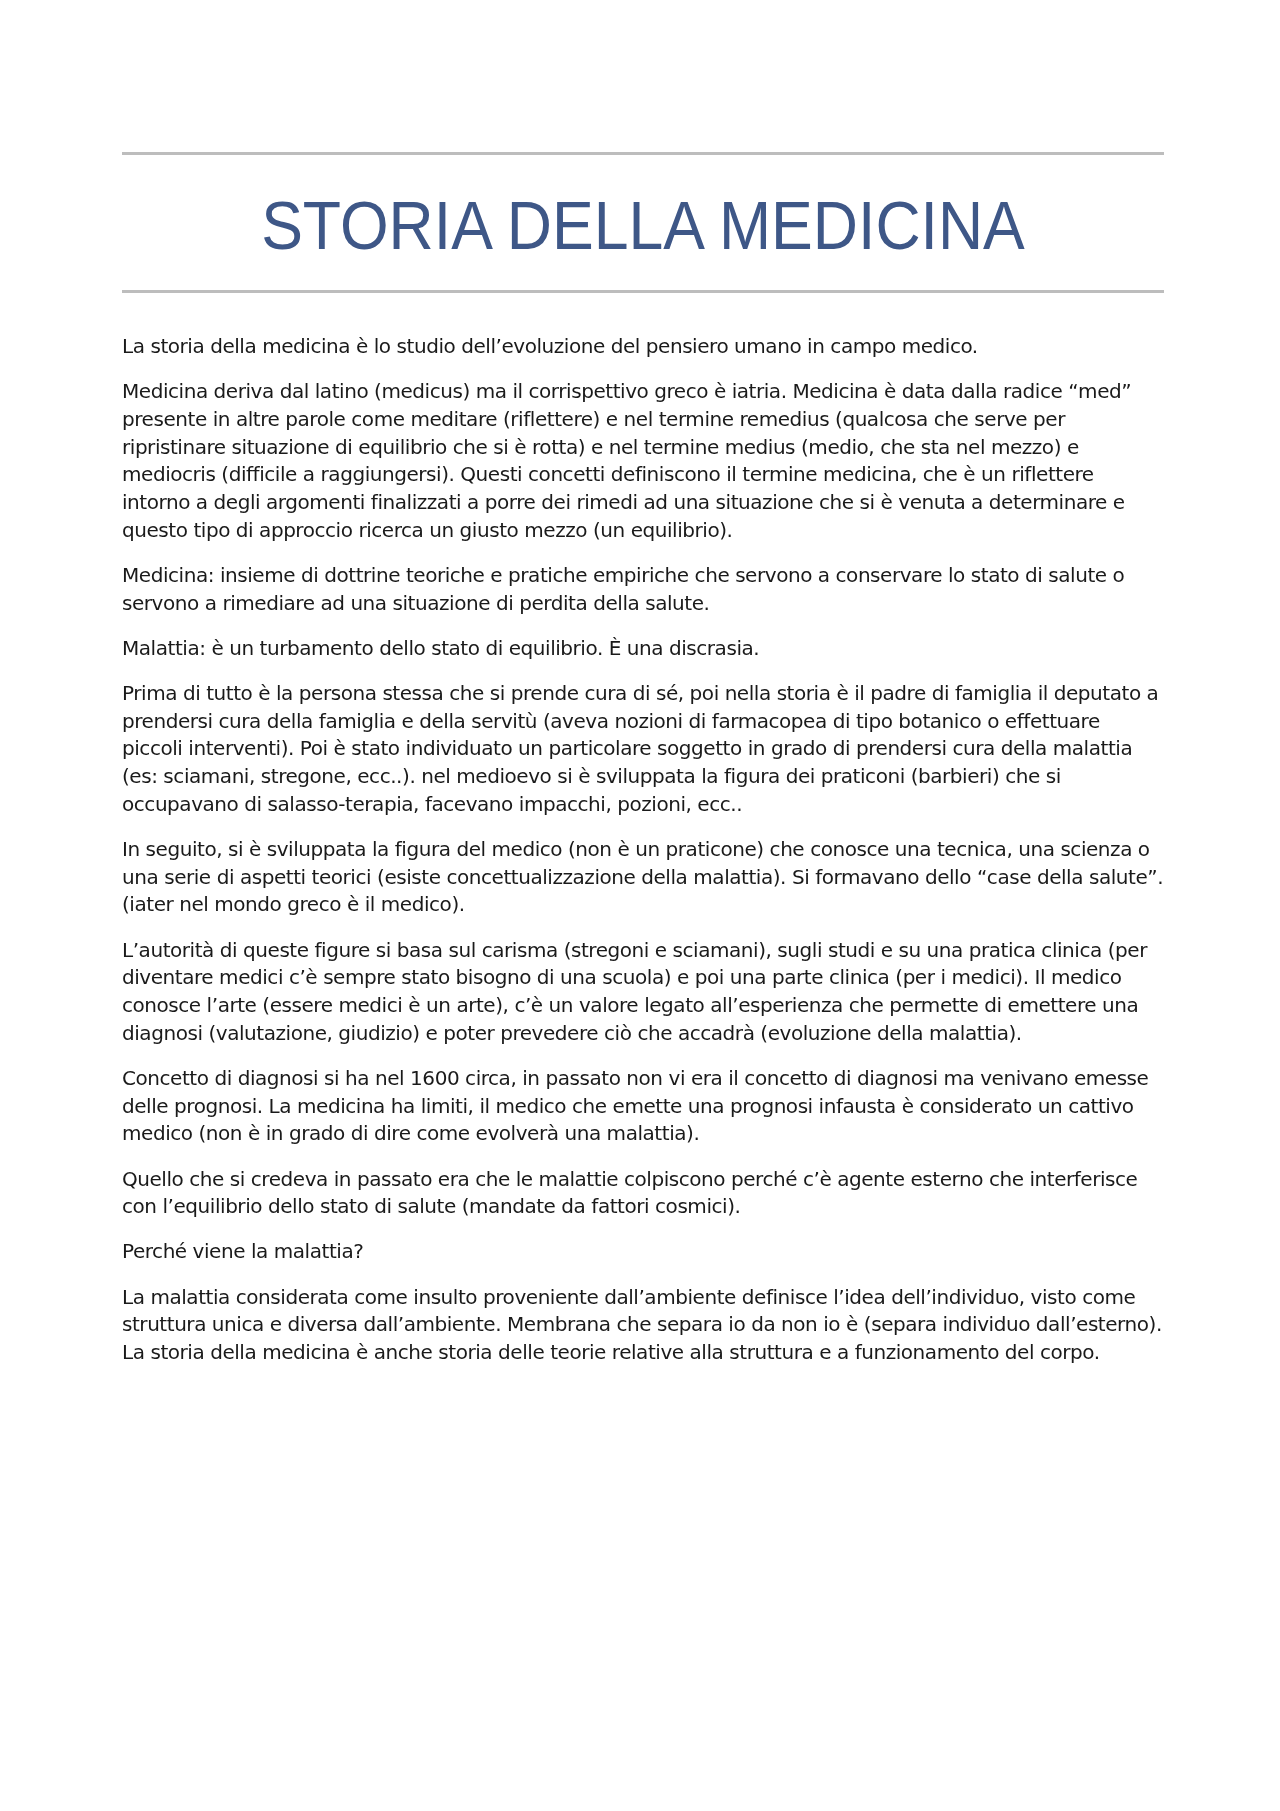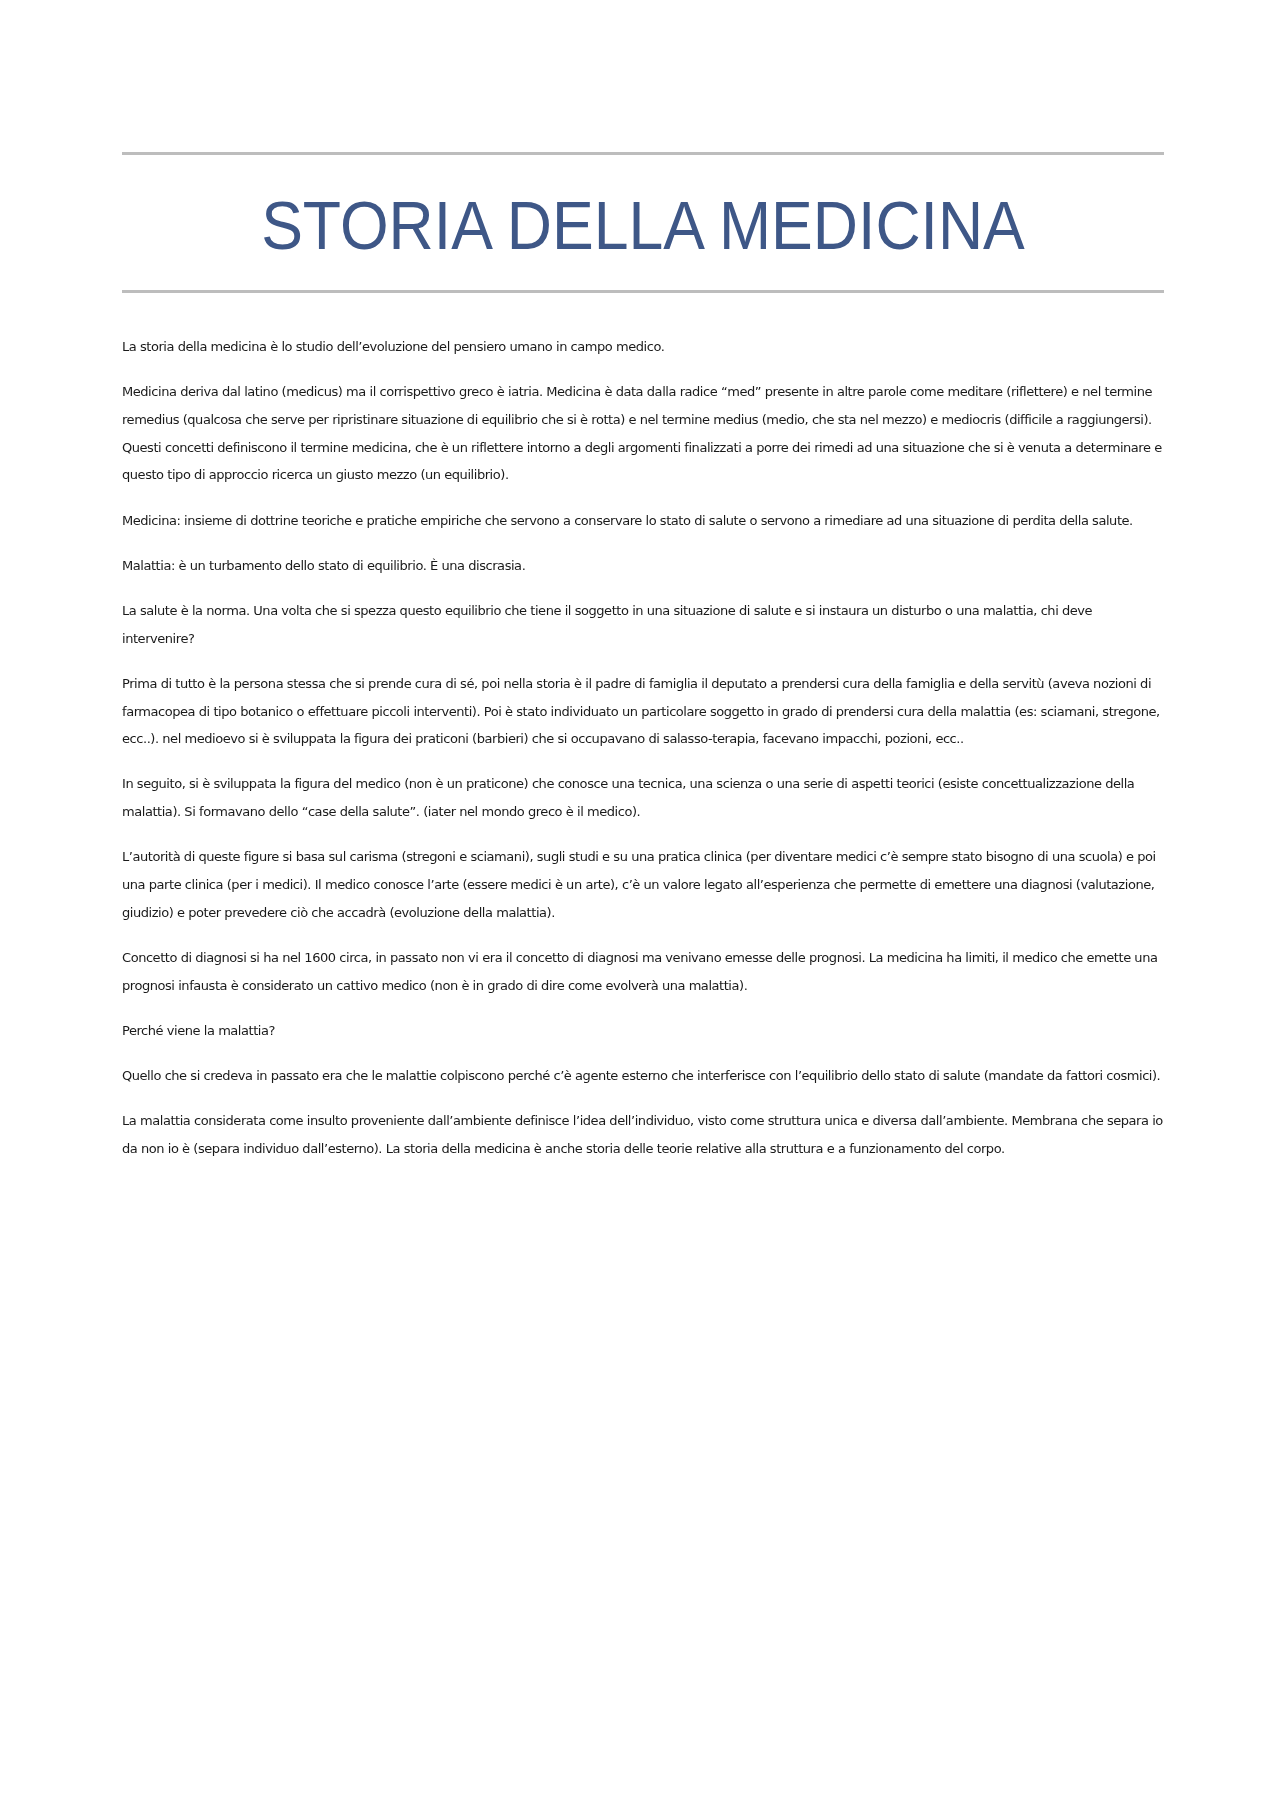--- a/index.html
+++ b/index.html
@@ -9,40 +9,39 @@
   .rule.top { top: 152px; }
   .rule.bottom { top: 290px; }
   .title {
     position: absolute; top: 180px; left: 0; width: 1042px; text-align: center;
     font-family: "Liberation Sans", sans-serif; font-size: 68px; font-weight: normal;
     color: #3e5787; letter-spacing: 0px; line-height: 90px; margin: 0;
     transform: scaleX(0.92);
   }
   .body {
     position: absolute; top: 333px; left: 0; width: 1042px;
-    font-family: "DejaVu Sans", sans-serif; font-size: 13px; line-height: 27.7px;
+    font-family: "DejaVu Sans", sans-serif; font-size: 20px; line-height: 27.7px;
     color: #1a1a1a; letter-spacing: -0.45px; word-spacing: 0px;
   }
   .body p { margin: 0 0 17.5px 0; }
 </style>
 </head>
 <body>
 
 <div class="page">
   <div class="rule top"></div>
   <h1 class="title">STORIA DELLA MEDICINA</h1>
   <div class="rule bottom"></div>
 
   <div class="body">
     <p>La storia della medicina è lo studio dell’evoluzione del pensiero umano in campo medico.</p>
     <p>Medicina deriva dal latino (medicus) ma il corrispettivo greco è iatria. Medicina è data dalla radice “med” presente in altre parole come meditare (riflettere) e nel termine remedius (qualcosa che serve per ripristinare situazione di equilibrio che si è rotta) e nel termine medius (medio, che sta nel mezzo) e mediocris (difficile a raggiungersi). Questi concetti definiscono il termine medicina, che è un riflettere intorno a degli argomenti finalizzati a porre dei rimedi ad una situazione che si è venuta a determinare e questo tipo di approccio ricerca un giusto mezzo (un equilibrio).</p>
     <p>Medicina: insieme di dottrine teoriche e pratiche empiriche che servono a conservare lo stato di salute o servono a rimediare ad una situazione di perdita della salute.</p>
     <p>Malattia: è un turbamento dello stato di equilibrio. È una discrasia.</p>
-    <p>La salute è la norma. Una volta che si spezza questo equilibrio che tiene il soggetto in una situazione di salute e si instaura un disturbo o una malattia, chi deve intervenire?</p>
     <p>Prima di tutto è la persona stessa che si prende cura di sé, poi nella storia è il padre di famiglia il deputato a prendersi cura della famiglia e della servitù (aveva nozioni di farmacopea di tipo botanico o effettuare piccoli interventi). Poi è stato individuato un particolare soggetto in grado di prendersi cura della malattia (es: sciamani, stregone, ecc..). nel medioevo si è sviluppata la figura dei praticoni (barbieri) che si occupavano di salasso-terapia, facevano impacchi, pozioni, ecc..</p>
     <p>In seguito, si è sviluppata la figura del medico (non è un praticone) che conosce una tecnica, una scienza o una serie di aspetti teorici (esiste concettualizzazione della malattia). Si formavano dello “case della salute”. (iater nel mondo greco è il medico).</p>
     <p>L’autorità di queste figure si basa sul carisma (stregoni e sciamani), sugli studi e su una pratica clinica (per diventare medici c’è sempre stato bisogno di una scuola) e poi una parte clinica (per i medici). Il medico conosce l’arte (essere medici è un arte), c’è un valore legato all’esperienza che permette di emettere una diagnosi (valutazione, giudizio) e poter prevedere ciò che accadrà (evoluzione della malattia).</p>
     <p>Concetto di diagnosi si ha nel 1600 circa, in passato non vi era il concetto di diagnosi ma venivano emesse delle prognosi. La medicina ha limiti, il medico che emette una prognosi infausta è considerato un cattivo medico (non è in grado di dire come evolverà una malattia).</p>
+    <p>Quello che si credeva in passato era che le malattie colpiscono perché c’è agente esterno che interferisce con l’equilibrio dello stato di salute (mandate da fattori cosmici).</p>
     <p>Perché viene la malattia?</p>
-    <p>Quello che si credeva in passato era che le malattie colpiscono perché c’è agente esterno che interferisce con l’equilibrio dello stato di salute (mandate da fattori cosmici).</p>
     <p>La malattia considerata come insulto proveniente dall’ambiente definisce l’idea dell’individuo, visto come struttura unica e diversa dall’ambiente. Membrana che separa io da non io è (separa individuo dall’esterno). La storia della medicina è anche storia delle teorie relative alla struttura e a funzionamento del corpo.</p>
   </div>
 </div>
 
 </body></html>

